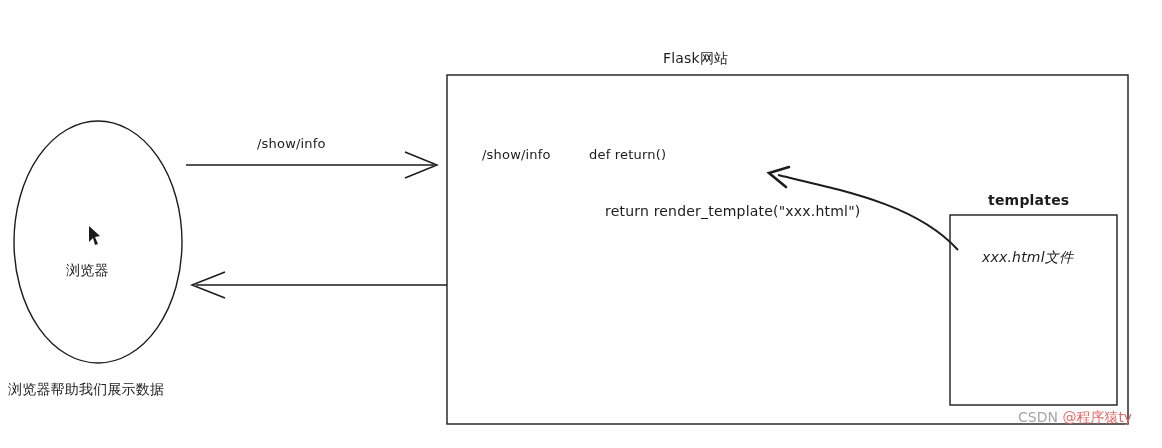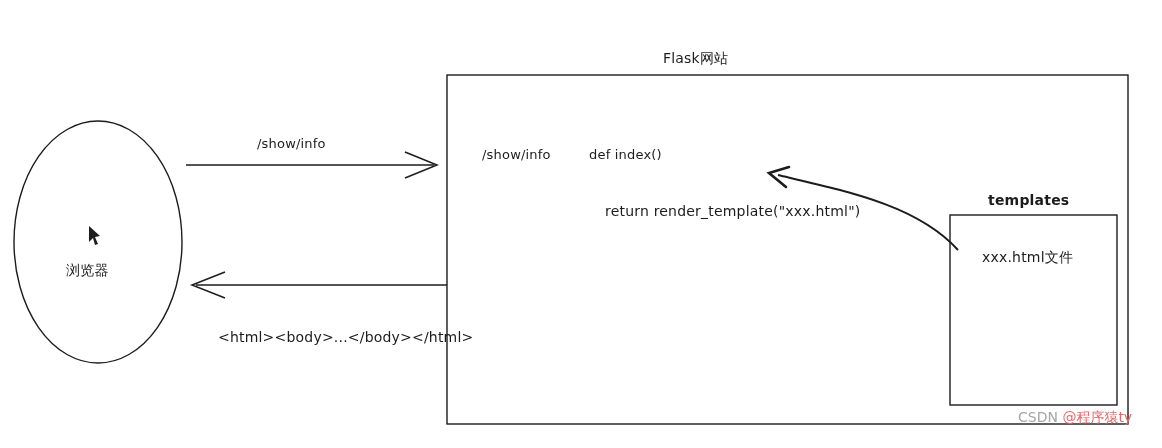--- a/index.html
+++ b/index.html
@@ -68,34 +68,34 @@
     </g>
 
     <g>
       <path d="M 958 250 C 918 206, 850 192, 778 175" fill="none" stroke="#1c1c1c" stroke-width="2"></path>
       <path d="M 786 187 L 769 173 L 789 167" fill="none" stroke="#1c1c1c" stroke-width="2.6" stroke-linecap="round"></path>
     </g>
   </svg>
 
   <div class="label" style="left:66px; top:229px;margin-top:33px;">浏览器</div>
 
+  <div class="label" style="left:8px; top:381px;">浏览器帮助我们展示数据</div>
 
   <div class="label small" style="left:257px; top:136px;">/show/info</div>
 
-  <div class="label" style="left:218px; top:329px;">&lt;html&gt;&lt;body&gt;...&lt;/body&gt;&lt;/html&gt;</div>
 
   <div class="label" style="left:663px; top:50px;">Flask网站</div>
 
   <div class="label small" style="left:482px; top:147px;">/show/info</div>
 
-  <div class="label small" style="left:589px; top:147px;">def index()</div>
+  <div class="label small" style="left:589px; top:147px;">def return()</div>
 
   <div class="label" style="left:605px; top:203px;">return render_template("xxx.html")</div>
 
   <div class="label" style="left:988px; top:192px;font-weight:bold;">templates</div>
 
-  <div class="label" style="left:982px; top:249px;">xxx.html文件</div>
+  <div class="label" style="left:982px; top:249px;font-style:italic;">xxx.html文件</div>
 
   <div class="watermark">
     <span class="wm-prefix">CSDN </span><span class="wm-handle">@程序猿ty</span>
   </div>
 
 </div>
 
 </body></html>

